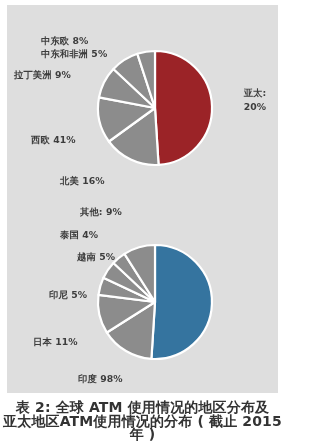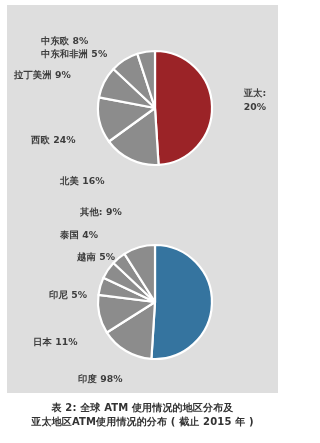--- a/index.html
+++ b/index.html
@@ -48,21 +48,21 @@
     width: 46px;
     text-align: center;
     line-height: 14px;
   }
   .caption {
     position: absolute;
     left: 0;
     top: 401px;
     width: 285px;
     text-align: center;
-    font-size: 10px;
+    font-size: 14px;
     font-weight: bold;
     color: #333333;
     line-height: 13.5px;
     letter-spacing: 0.15px;
   }
   .cap-line { display: block; }
 </style>
 </head>
 <body>
 
@@ -89,21 +89,21 @@
         <path d="M 155 302 L 124.46 253.87 A 57 57 0 0 1 155.00 245.00 Z" fill="#8c8c8c" stroke="#ffffff" stroke-width="2.2" stroke-linejoin="round"></path>
       </g>
   </svg>
 
   <div class="lbl" style="left:41px; top:12px;margin-top:36px;">中东和非洲 5%</div>
 
   <div class="lbl" style="left:41px; top:35px;">中东欧 8%</div>
 
   <div class="lbl" style="left:14px; top:69px;">拉丁美洲 9%</div>
 
-  <div class="lbl" style="left:31px; top:134px;">西欧 24%</div>
+  <div class="lbl" style="left:31px; top:134px;">西欧 41%</div>
 
   <div class="lbl" style="left:60px; top:175px;">北美 16%</div>
 
   <div class="lbl right-2line" style="left:232px; top:86px;">
     <span>亚太:</span><br>
     <span>20%</span>
   </div>
 
   <div class="lbl" style="left:80px; top:206px;">其他: 9%</div>
 

